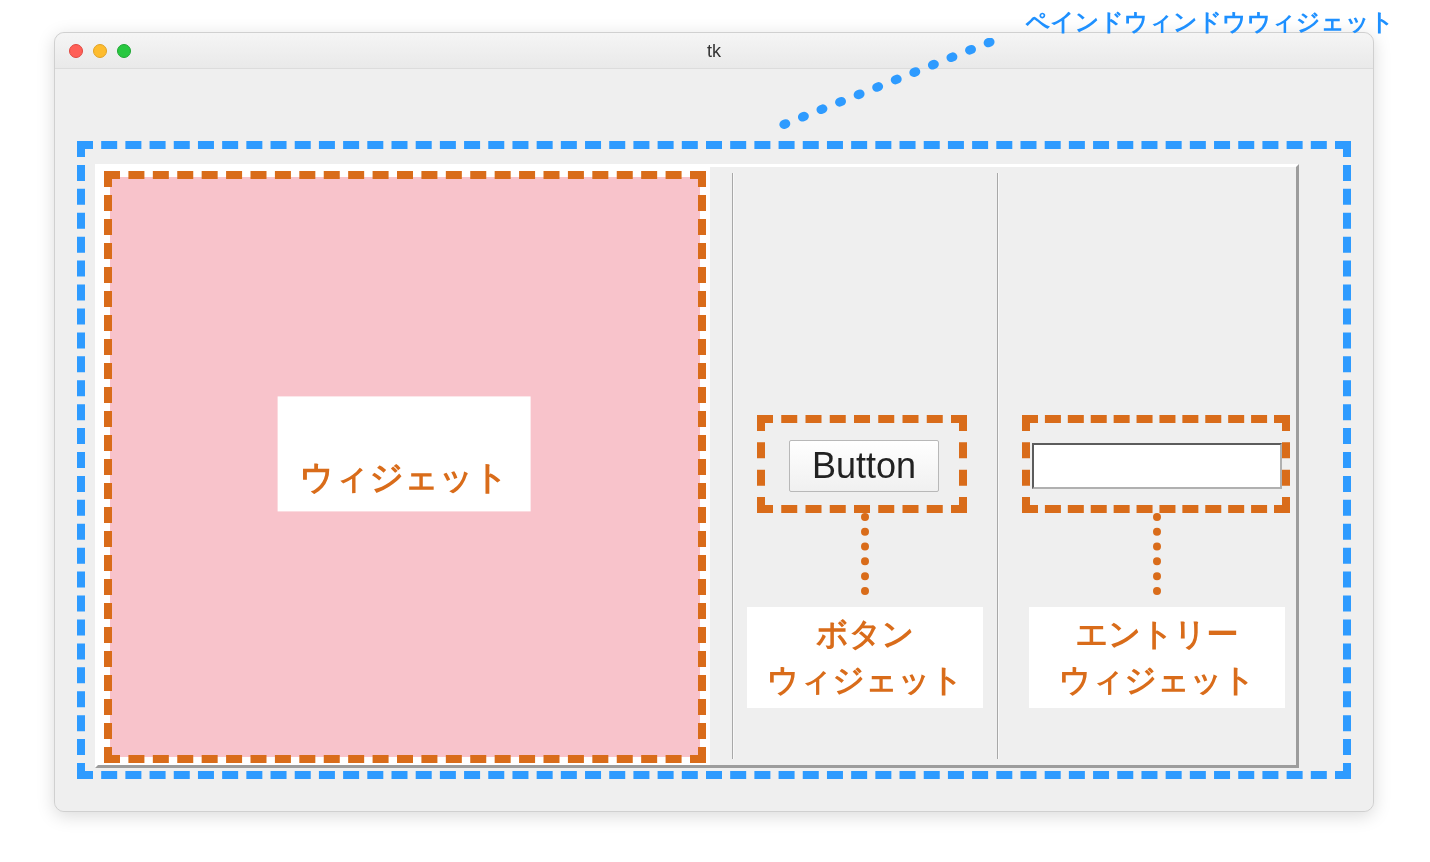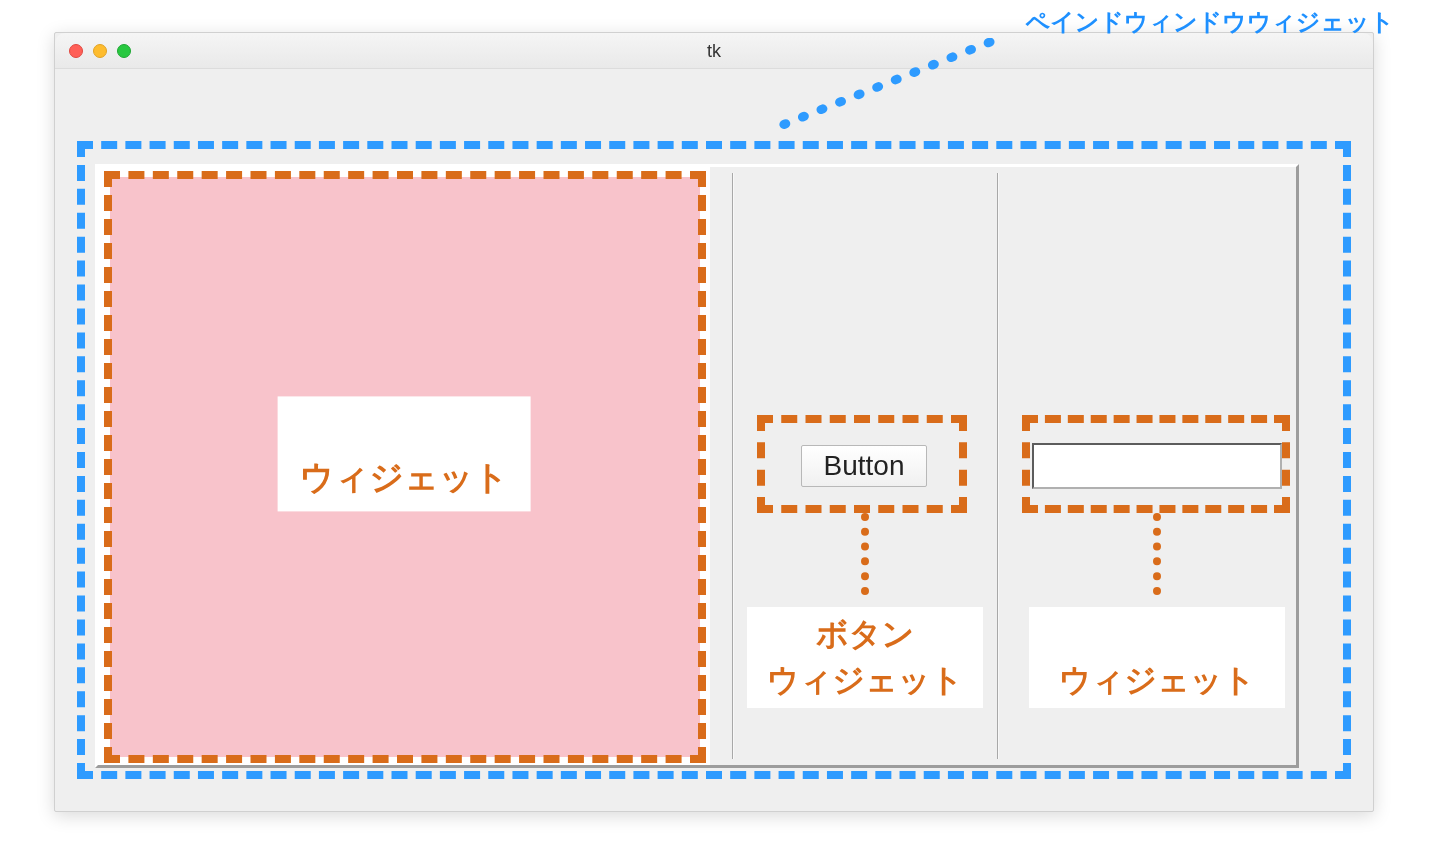--- a/index.html
+++ b/index.html
@@ -33,21 +33,21 @@
 
   
   .mac-window {
     position: absolute;
     top: 32px;
     left: 54px;
     width: 1320px;
     height: 780px;
     background: #EFEFEF;
     border: 1px solid #d0d0d0;
-    border-radius: 2px;
+    border-radius: 10px;
     box-shadow: 0 4px 18px rgba(0,0,0,0.15);
   }
   .titlebar {
     height: 36px;
     border-bottom: 1px solid #dcdcdc;
     position: relative;
     display: flex;
     align-items: center;
     border-top-left-radius: 10px;
     border-top-right-radius: 10px;
@@ -156,21 +156,21 @@
     font-weight: 600;
     text-align: center;
     padding: 10px 22px;
     line-height: 1.4;
     z-index: 22;
   }
 
   
   .tk-button {
     padding: 4px 22px;
-    font-size: 28px;
+    font-size: 36px;
     background: linear-gradient(#ffffff,#f0f0f0);
     border: 1px solid #b8b8b8;
     border-radius: 2px;
     color: #222;
     font-family: inherit;
   }
   .orange-dash-small {
     position: absolute;
     border: 8px dashed #D96C1A;
     pointer-events: none;
@@ -263,21 +263,21 @@
         <div class="sash-line"></div>
       </div>
 
       <div class="pane pane-entry">
         <input class="tk-entry" type="text" value="" style="">
         <div class="orange-dash-small" style="top:248px; left:4px; right:6px; height:98px;"></div>
 
         <div class="orange-dot-line" style="top:346px; left:50%; height:82px; transform:translateX(-50%);"></div>
 
         <div class="orange-ann" style="top:424px; left:50%; transform:translateX(-50%); width:256px;">
-          <br>
+          <span>エントリー</span><br>
           <span>ウィジェット</span>
         </div>
       </div>
 
     </div>
 
   </div>
 </div>
 
 </body></html>

